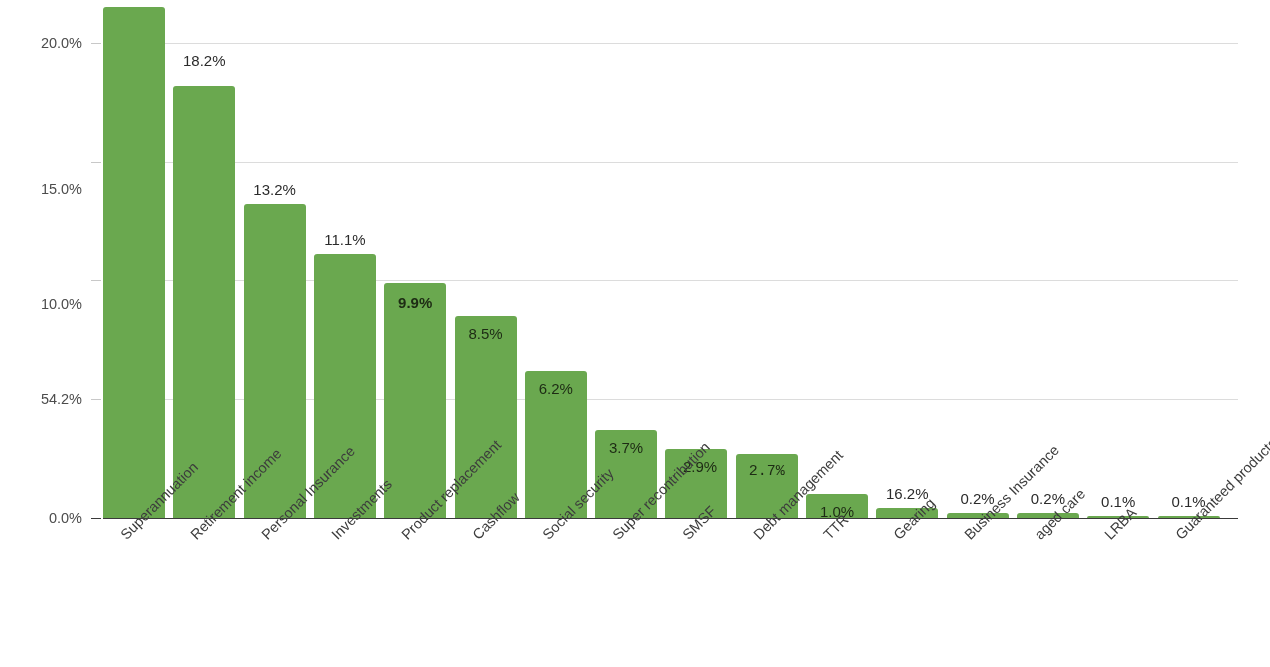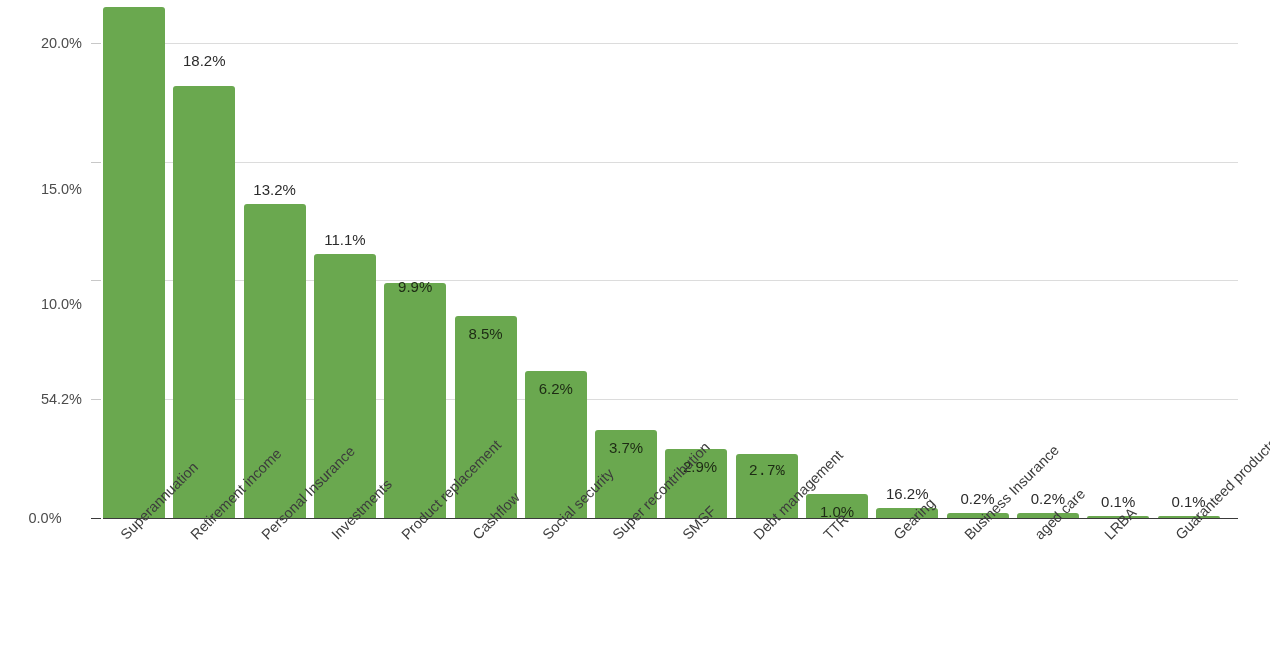--- a/index.html
+++ b/index.html
@@ -94,21 +94,21 @@
       <div class="gridline" style="left: 103px; width: 1135px; top: 399.193px;"></div>
       <div class="tickmark" style="left: 91px; top: 399.193px;"></div>
       <div class="gridline" style="left: 103px; width: 1135px; top: 280.385px;"></div>
       <div class="tickmark" style="left: 91px; top: 280.385px;"></div>
       <div class="gridline" style="left: 103px; width: 1135px; top: 161.578px;"></div>
       <div class="tickmark" style="left: 91px; top: 161.578px;"></div>
       <div class="gridline" style="left: 103px; width: 1135px; top: 42.7706px;"></div>
       <div class="tickmark" style="left: 91px; top: 42.7706px;"></div>
     </div>
   <div id="ytick-labels">
-      <div class="ytick-label" style="top: 511px; text-align: center;">0.0%</div>
+      <div class="ytick-label" style="top: 511px;">0.0%</div>
       <div class="ytick-label" style="top: 392.193px;">54.2%</div>
       <div class="ytick-label" style="top: 273.385px; margin-top: 24px;">10.0%</div>
       <div class="ytick-label" style="top: 154.578px; margin-top: 27px;">15.0%</div>
       <div class="ytick-label" style="top: 35.7706px;">20.0%</div>
     </div>
   <div id="bars">
       <div class="bar" title="Superannuation 21.5%" style="left: 103px; width: 62px; top: 7.12844px; height: 510.872px; background: rgb(106, 168, 79);"></div>
       <div class="bar" title="Retirement income 18.2%" style="left: 173.3px; width: 62px; top: 85.5413px; height: 432.459px; background: rgb(106, 168, 79);"></div>
       <div class="bar" title="Personal Insurance 13.2%" style="left: 243.6px; width: 62px; top: 204.349px; height: 313.651px; background: rgb(106, 168, 79);"></div>
       <div class="bar" title="Investments 11.1%" style="left: 313.9px; width: 62px; top: 254.248px; height: 263.752px; background: rgb(106, 168, 79);"></div>
@@ -122,21 +122,21 @@
       <div class="bar" title="Gearing 0.4%" style="left: 876.3px; width: 62px; top: 508.495px; height: 9.50459px; background: rgb(106, 168, 79);"></div>
       <div class="bar" title="Business Insurance 0.2%" style="left: 946.6px; width: 62px; top: 513.248px; height: 4.75229px; background: rgb(106, 168, 79);"></div>
       <div class="bar" title="aged care 0.2%" style="left: 1016.9px; width: 62px; top: 513.248px; height: 4.75229px; background: rgb(106, 168, 79);"></div>
       <div class="bar" title="LRBA 0.1%" style="left: 1087.2px; width: 62px; top: 515.624px; height: 2.37615px; background: rgb(106, 168, 79);"></div>
       <div class="bar" title="Guaranteed products 0.1%" style="left: 1157.5px; width: 62px; top: 515.624px; height: 2.37615px; background: rgb(106, 168, 79);"></div>
     </div>
   <div id="value-labels">
       <div class="value-label" style="left: 159.3px; width: 90px; top: 53px;">18.2%</div>
       <div class="value-label" style="left: 229.6px; width: 90px; top: 182.349px;">13.2%</div>
       <div class="value-label" style="left: 299.9px; width: 90px; top: 232.248px;">11.1%</div>
-      <div class="value-label inside" style="left: 370.2px; width: 90px; top: 279px;">9.9%</div>
+      <div class="value-label inside" style="left: 370.2px; width: 90px; top: 295px; font-weight: bold;">9.9%</div>
       <div class="value-label inside" style="left: 440.5px; width: 90px; top: 326.028px;">8.5%</div>
       <div class="value-label inside" style="left: 510.8px; width: 90px; top: 380.679px;">6.2%</div>
       <div class="value-label inside" style="left: 581.1px; width: 90px; top: 440.083px;">3.7%</div>
       <div class="value-label inside" style="left: 655px; width: 90px; top: 459.092px;">2.9%</div>
       <div class="value-label inside" style="left: 721.7px; width: 90px; top: 463.844px; font-family: Liberation Mono, monospace;">2.7%</div>
       <div class="value-label inside" style="left: 792px; width: 90px; top: 504.239px;">1.0%</div>
       <div class="value-label" style="left: 862.3px; width: 90px; top: 486.495px;">16.2%</div>
       <div class="value-label" style="left: 932.6px; width: 90px; top: 491.248px;">0.2%</div>
       <div class="value-label" style="left: 1002.9px; width: 90px; top: 491.248px;">0.2%</div>
       <div class="value-label" style="left: 1073.2px; width: 90px; top: 493.624px;">0.1%</div>

